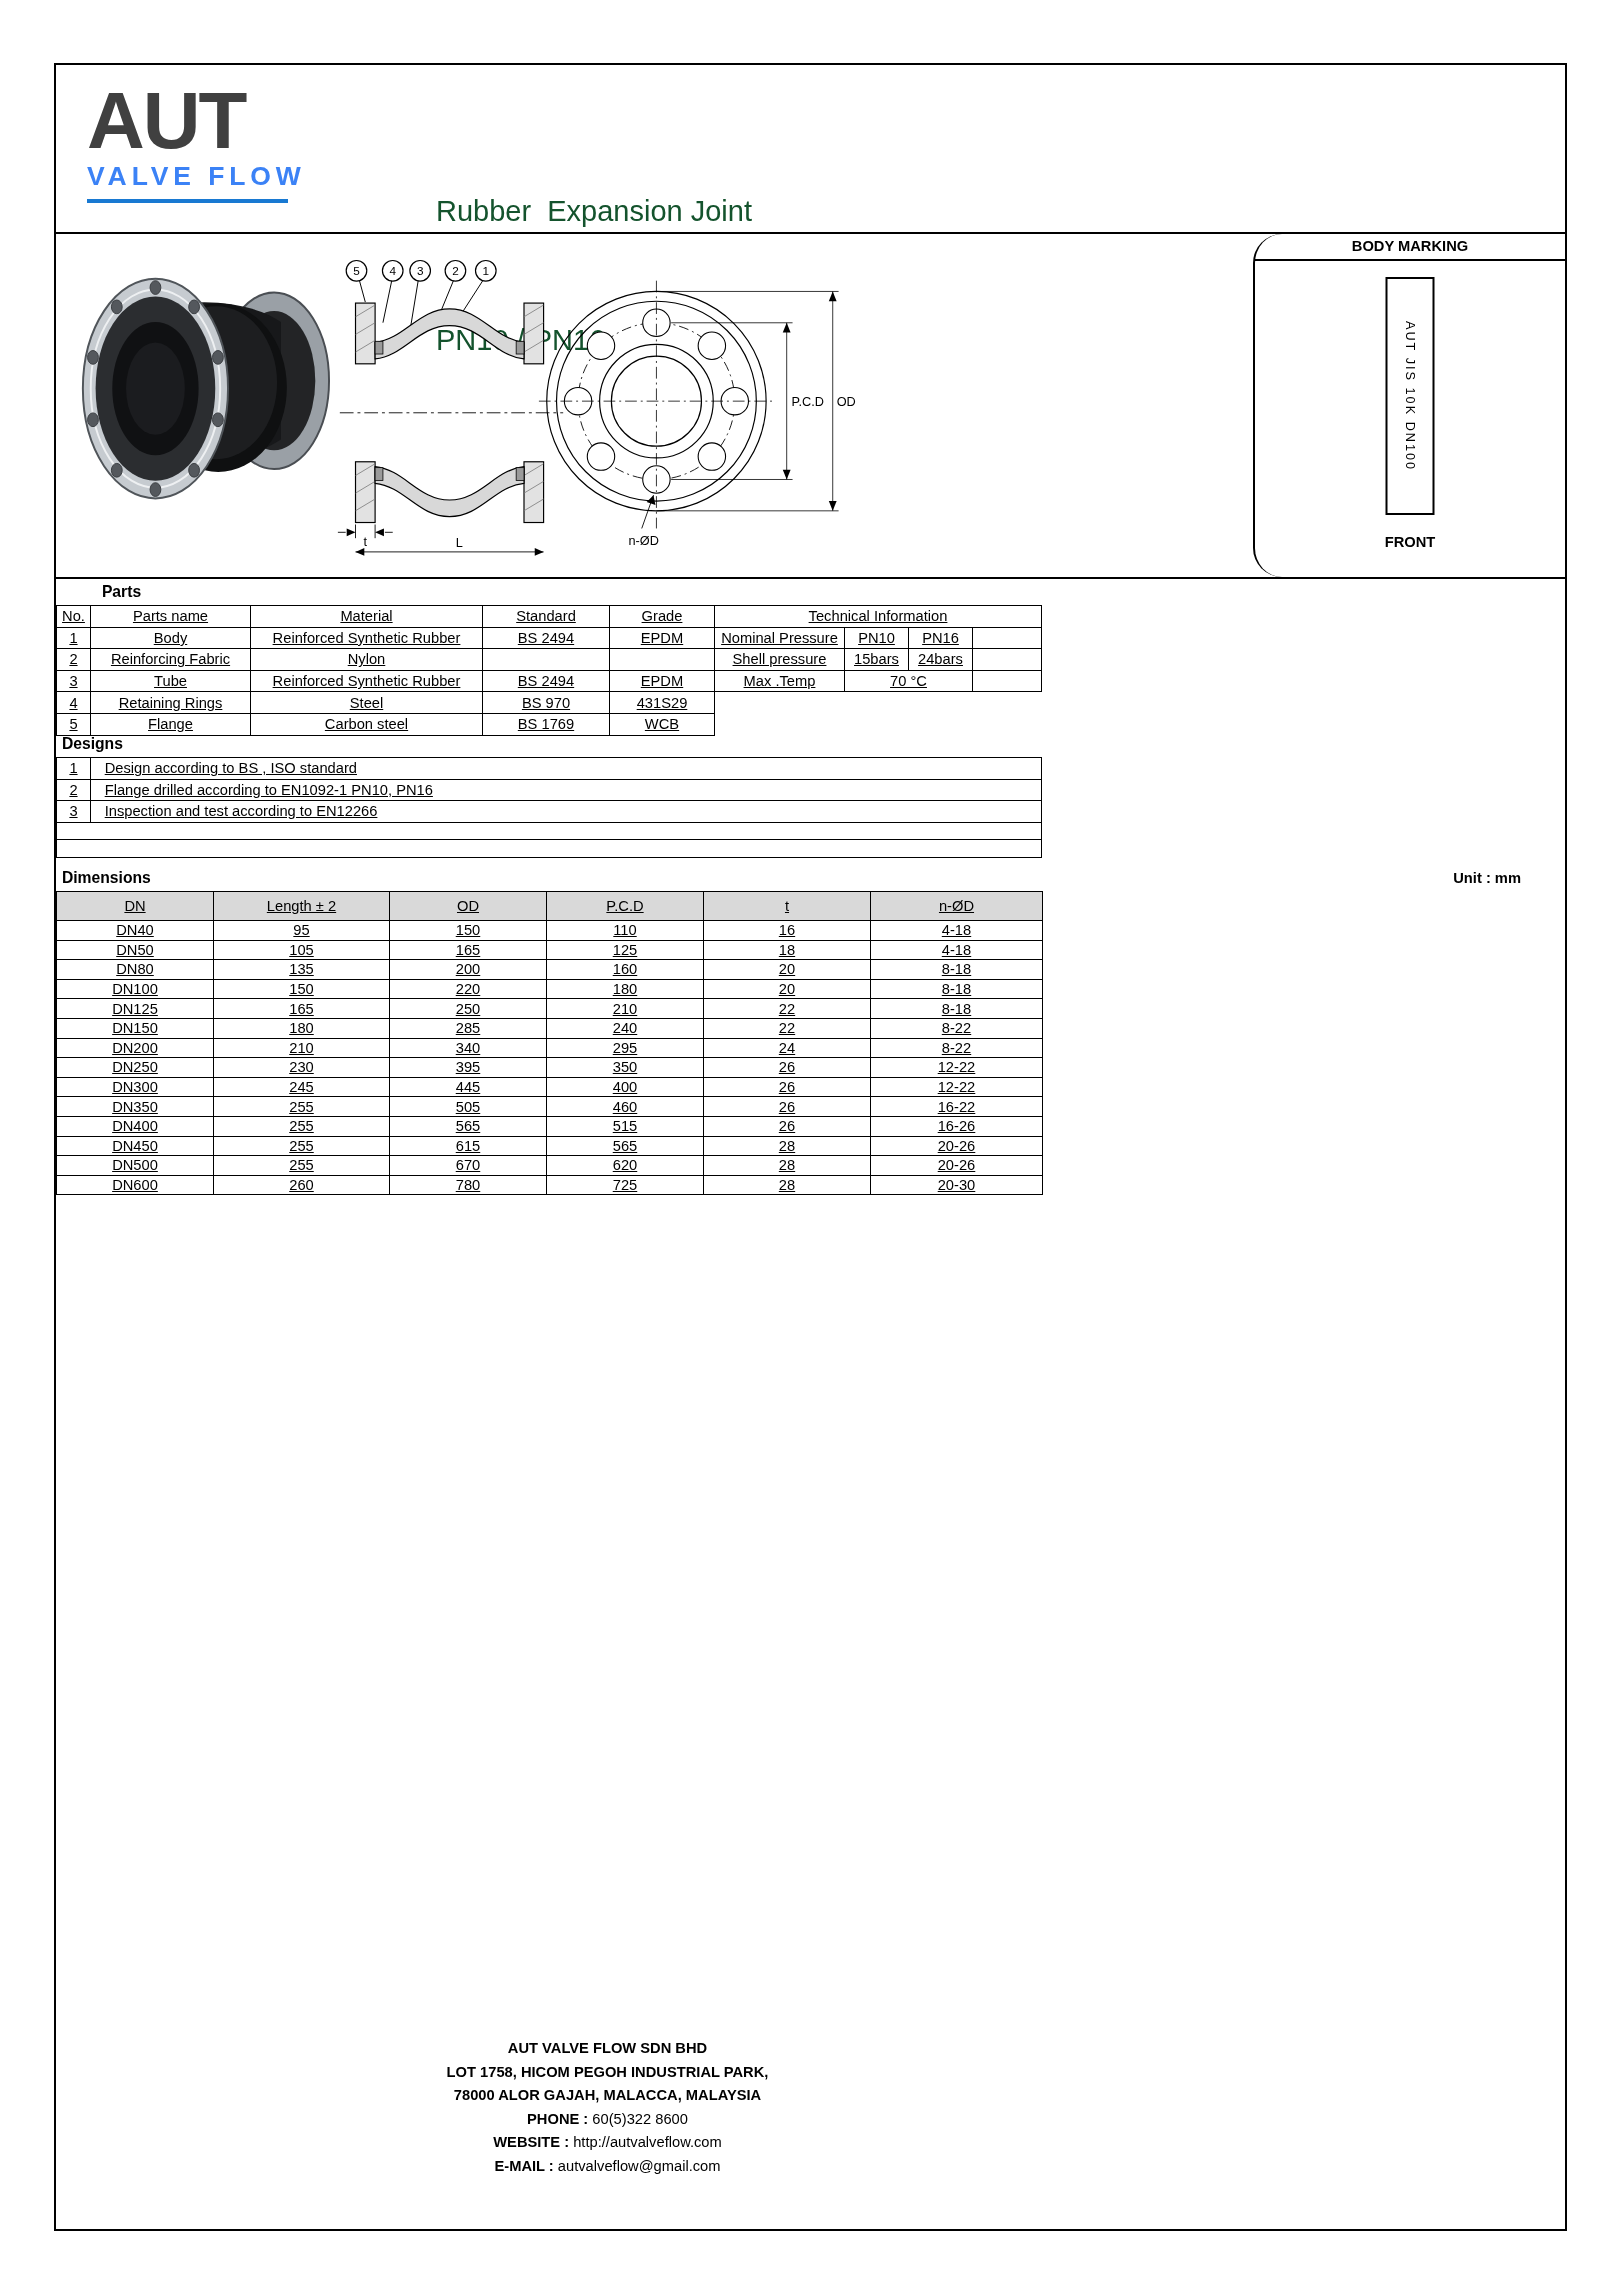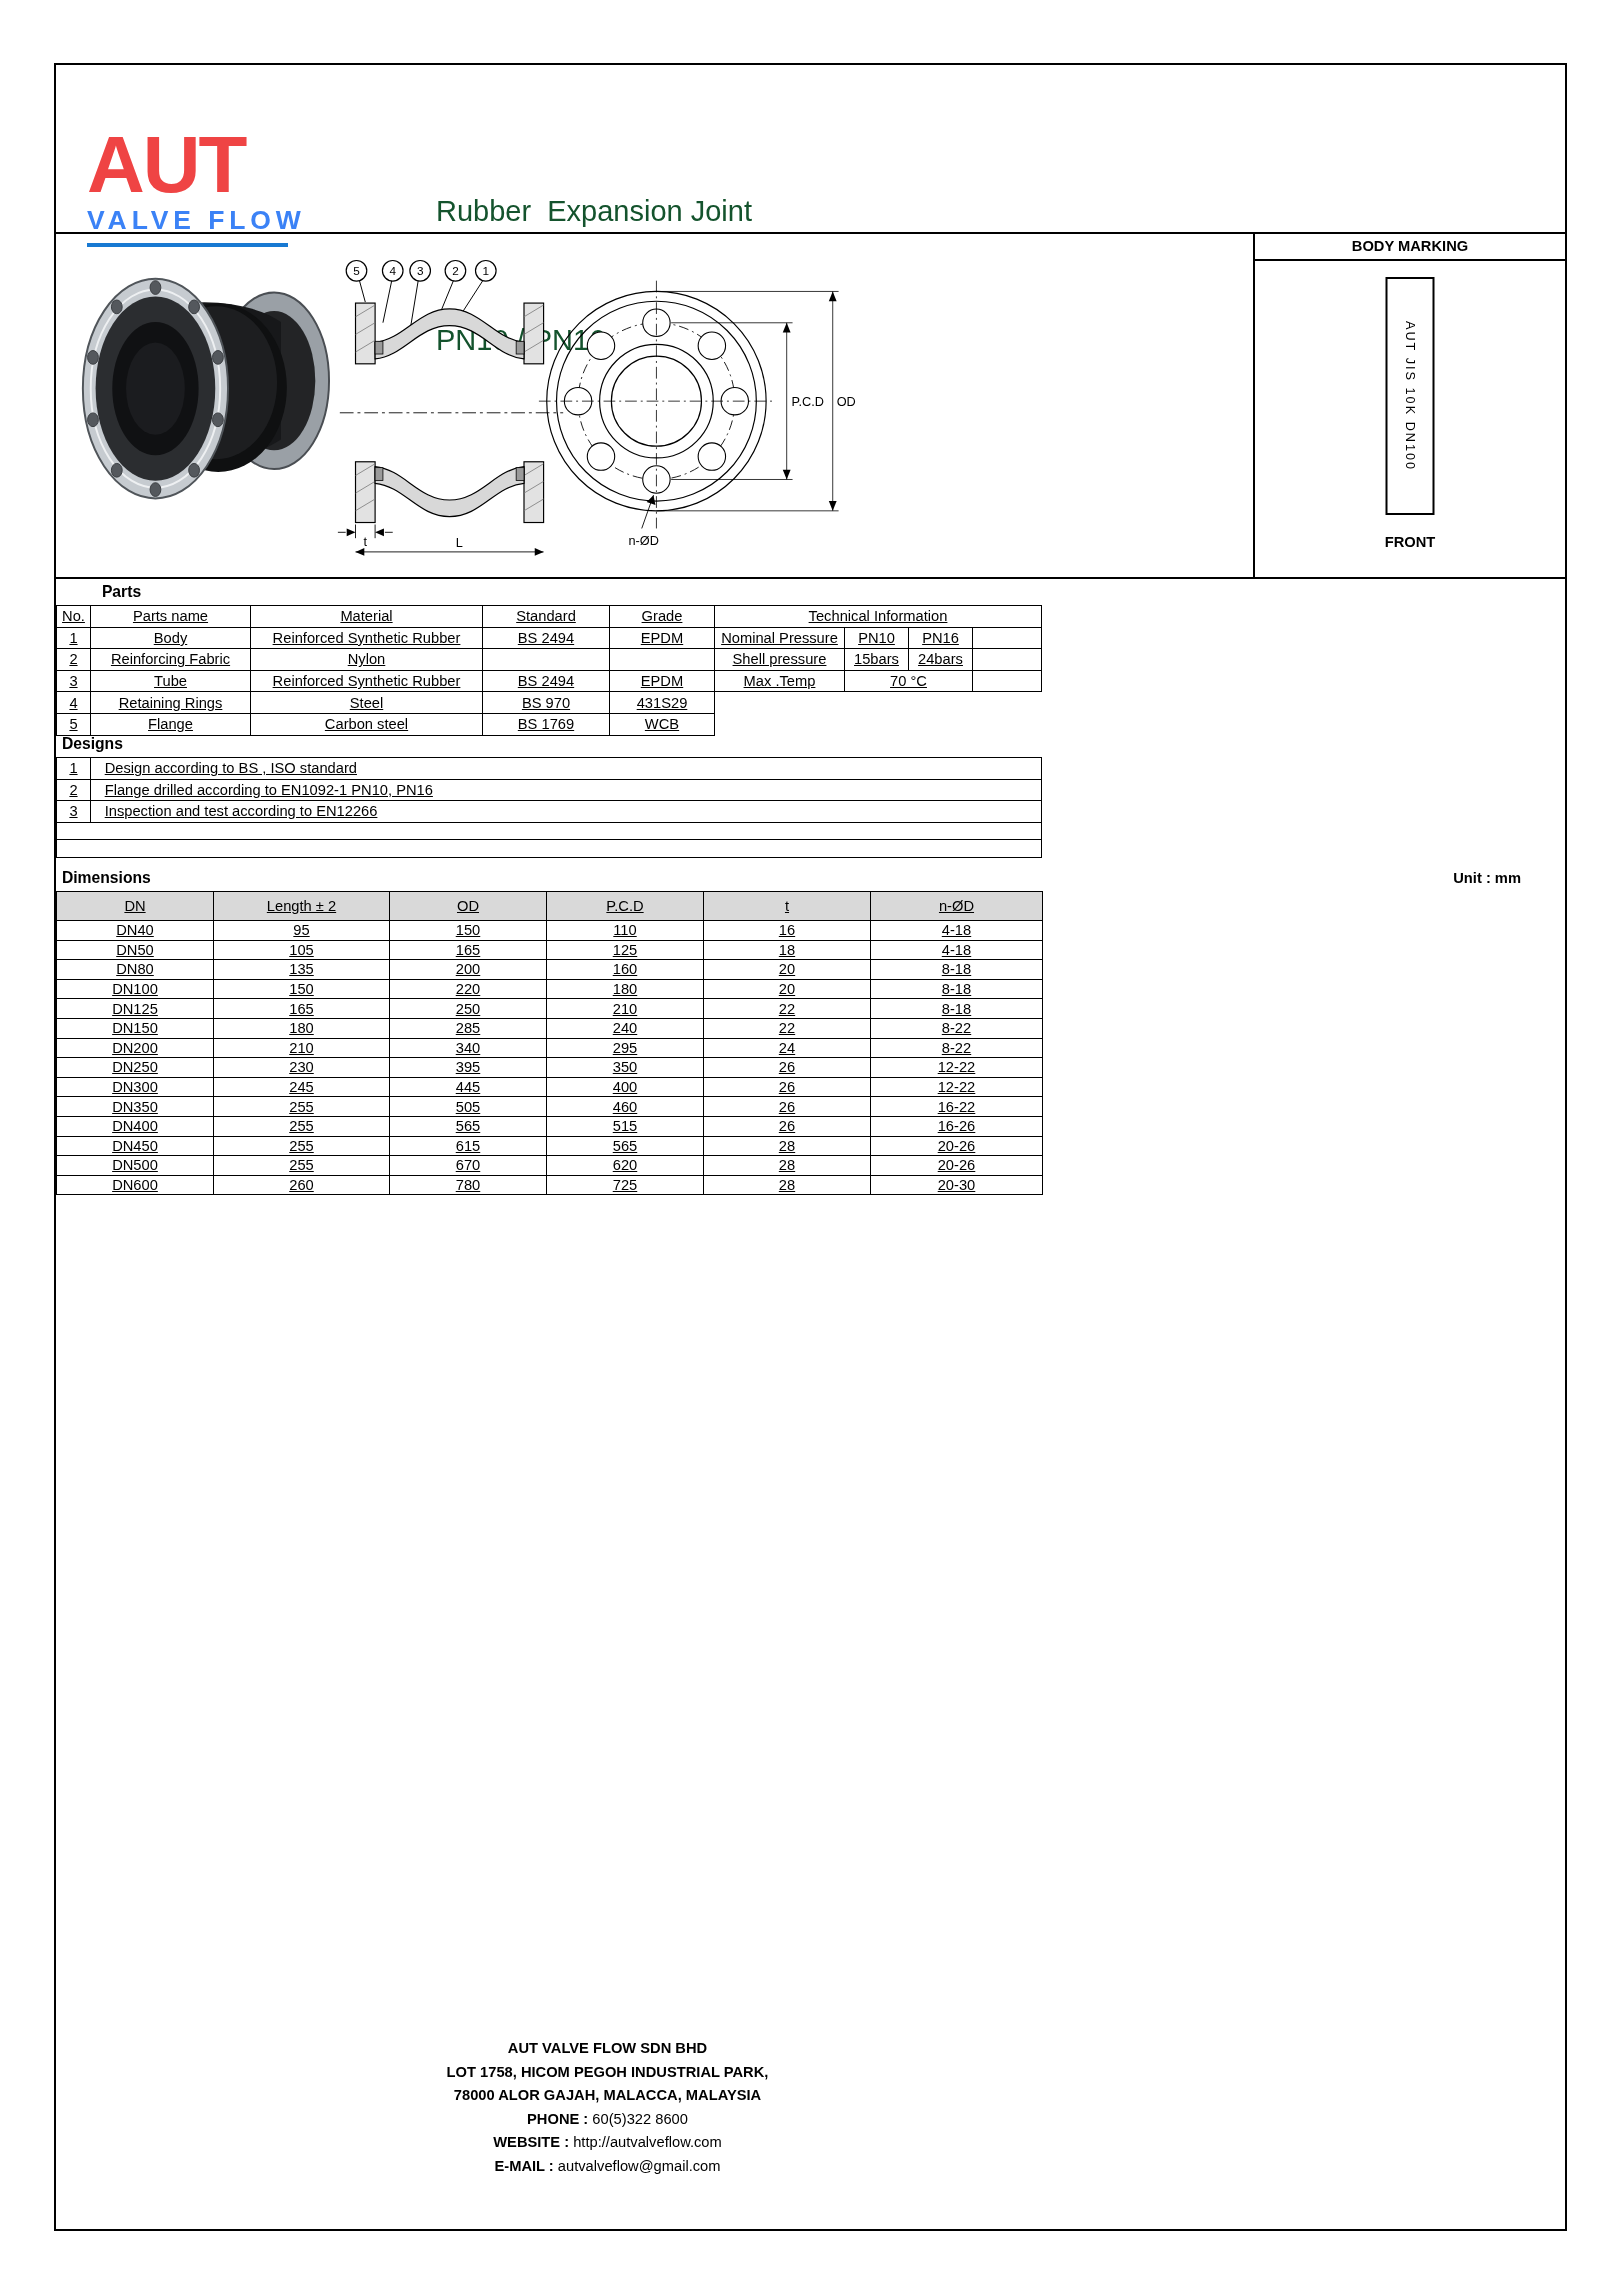--- a/index.html
+++ b/index.html
@@ -12,30 +12,30 @@
   }
   .abs { position: absolute; }
   .page {
     position: absolute; left: 54px; top: 63px;
     width: 1513px; height: 2168px;
     border: 2px solid #000;
     background: #fff;
   }
   
   .logo { left: 31px; top: 17.6px; }
-  .logo-main { font-size: 80px; font-weight: 700; line-height: .95; letter-spacing: -2px; color: #ef4444; margin-top: 44px; }
+  .logo-main { font-size: 80px; font-weight: 700; line-height: .95; letter-spacing: -2px; color: #404040; }
   .logo-sub  { font-size: 26.5px; font-weight: 700; letter-spacing: 4.9px; color: #3b82f6; margin-top: 2.9px; }
   .logo-bar  { height: 3.9px; width: 201px; background: #1879d2; margin-top: 6.9px; }
   .title { left: 380px; top: 39px; font-size: 29px; line-height: 43px; color: #14532d; white-space: pre; }
   
   .drawing {
     left: 0; top: 167px; width: 100%; height: 347px;
     border-top: 2px solid #000; border-bottom: 2px solid #000;
   }
-  .bm-panel { position: absolute; right: 0; top: 0; width: 312px; height: 100%; border-left: 2px solid #000; }
+  .bm-panel { position: absolute; right: 0; top: 0; width: 312px; height: 100%; border-left: 2px solid #000; border-radius: 29px; }
   .bm-header { text-align: center; font-weight: 700; font-size: 14.7px; padding: 3.9px 0 4.9px 0; border-bottom: 2.9px solid #000; }
   .bm-plate {
     position: absolute; left: 50%; top: 43px; transform: translateX(-50%);
     width: 49px; height: 238px; border: 2px solid #000;
     display: flex; align-items: center; justify-content: center;
   }
   .bm-text { writing-mode: vertical-rl; font-size: 12.7px; letter-spacing: 2px; white-space: nowrap; }
   .bm-front { position: absolute; bottom: 27.4px; width: 100%; text-align: center; font-weight: 700; font-size: 14.7px; }
   
   .section-label { font-weight: 700; font-size: 15.7px; }

